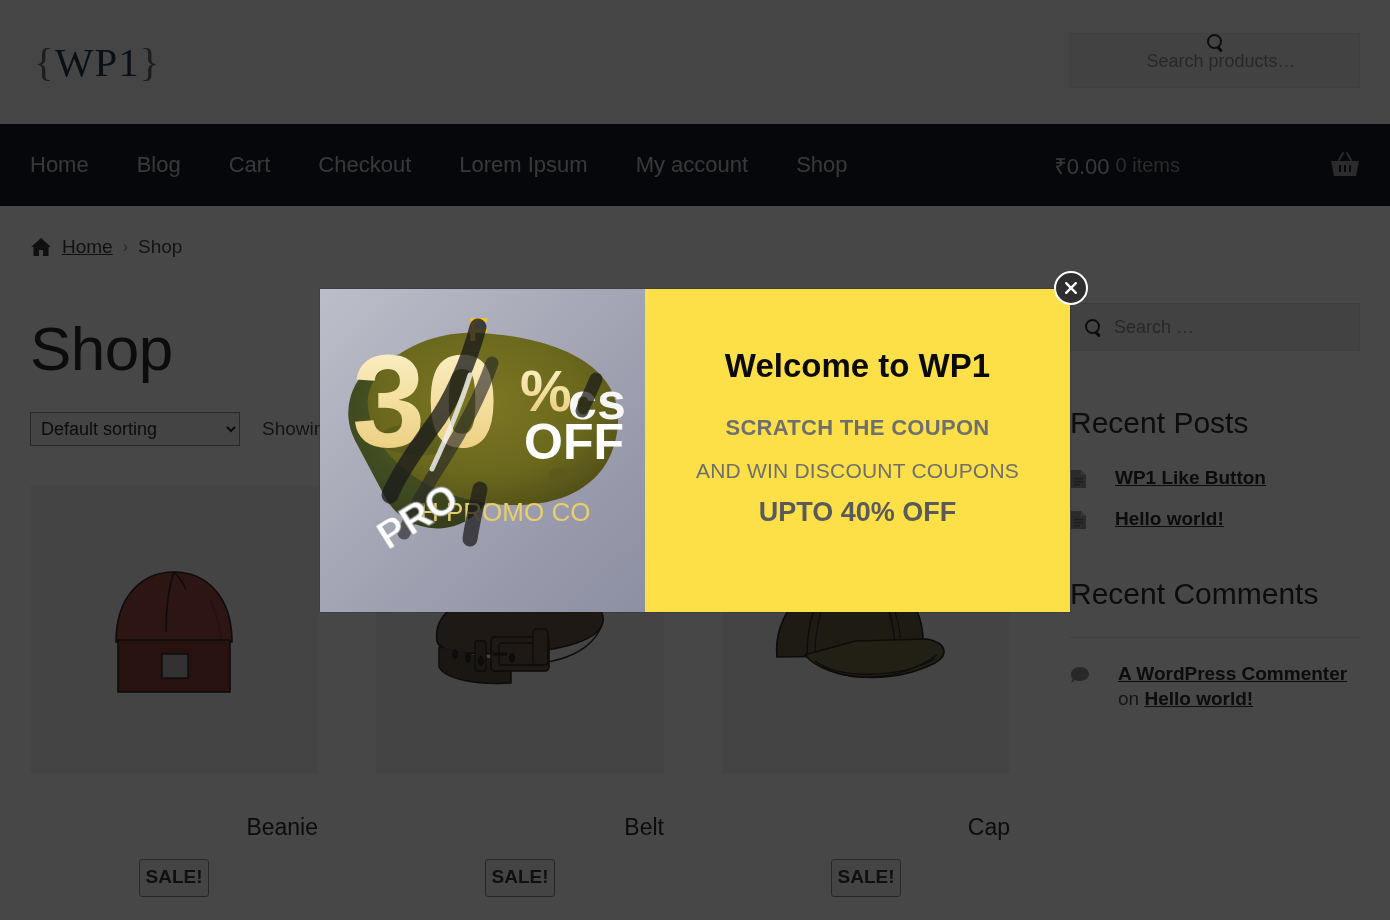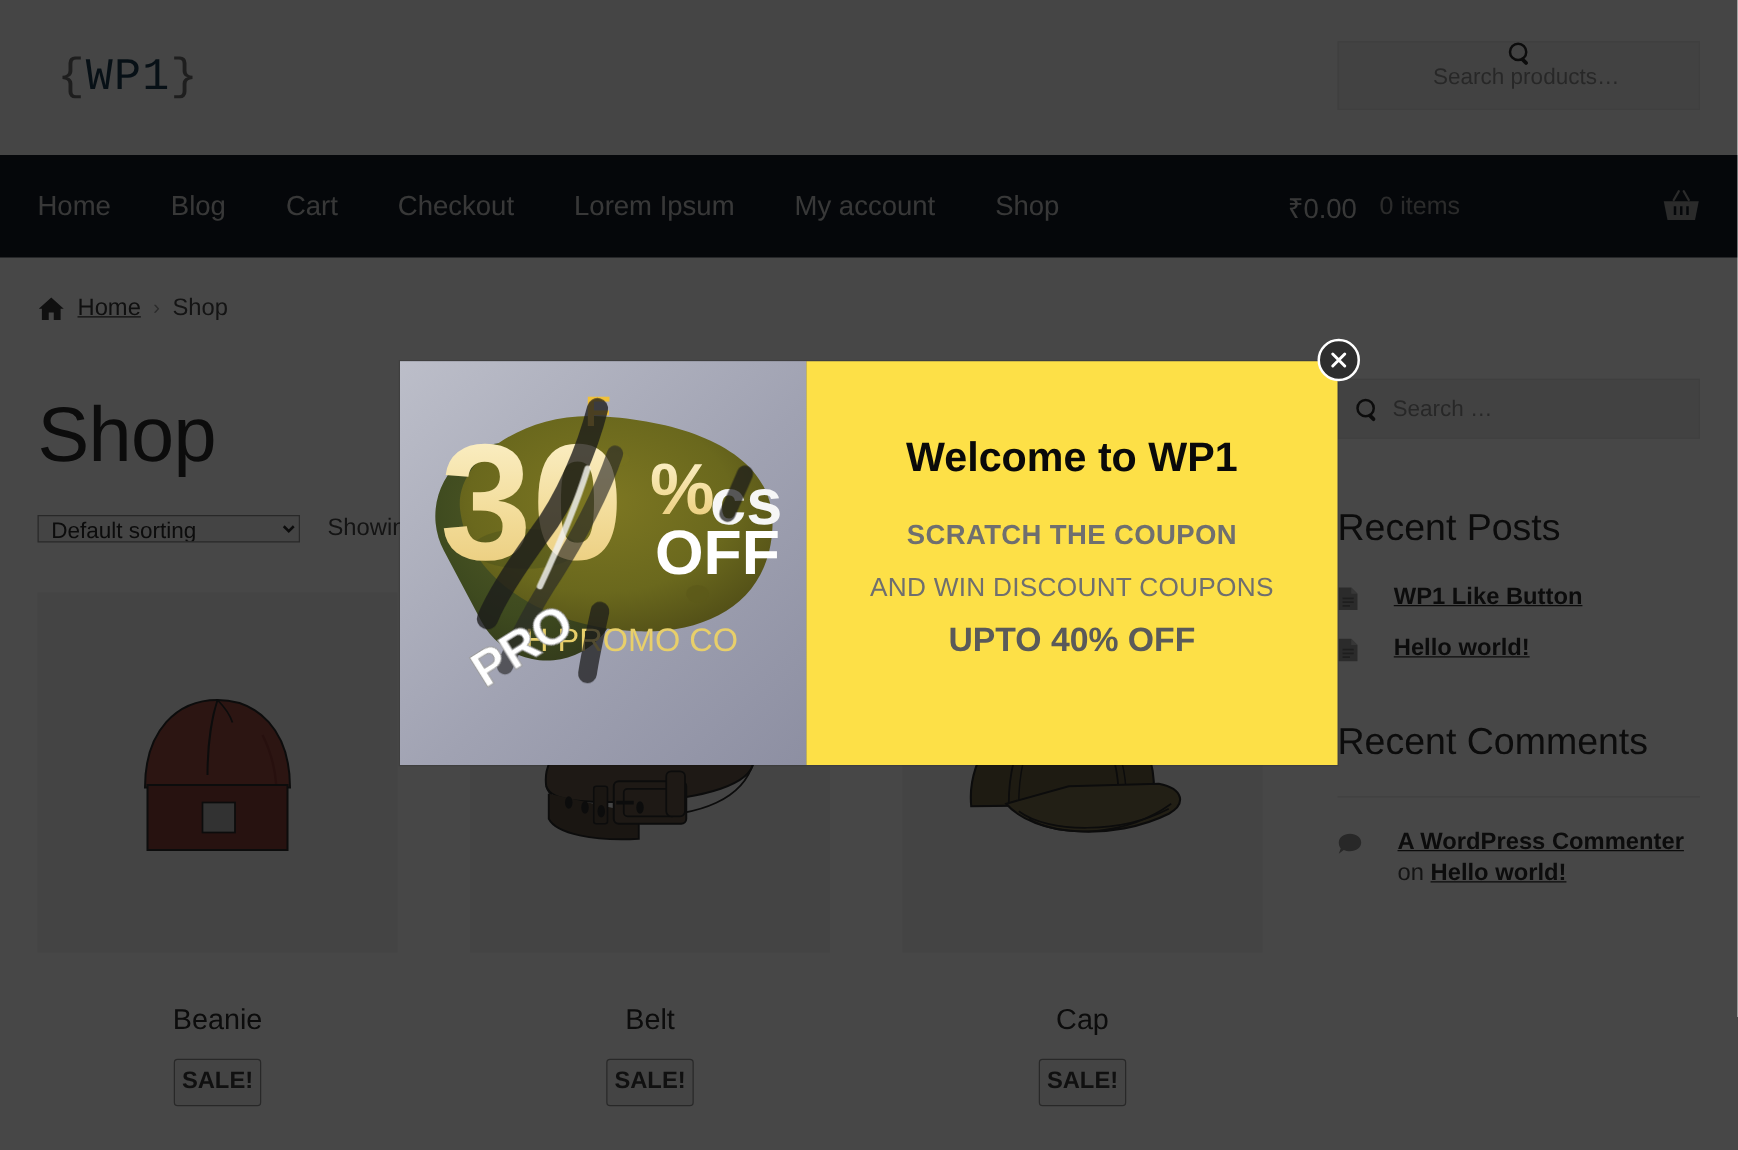--- a/index.html
+++ b/index.html
@@ -25,27 +25,27 @@
   
   .site-header {
     height: 124px;
     background: #f7f7f7;
     display: flex;
     align-items: center;
     padding: 0 30px;
     position: relative;
   }
   .logo {
-    font-family: Liberation Mono, monospace;
-    font-size: 36px;
+    font-family: Liberation Serif, serif;
+    font-size: 41px;
     letter-spacing: 1px;
     color: #1a3a4f;
     font-weight: 400;
     line-height: 1;
-    margin-left: 16px;
+    margin-left: 4px;
     user-select: none;
   }
   .logo .brace { color: #6d6d6d; font-weight: 300; }
 
   .header-search {
     position: absolute;
     right: 30px;
     top: 33px;
     width: 290px;
     height: 55px;
@@ -111,21 +111,20 @@
     text-decoration: none;
     padding: 0 24px;
     white-space: nowrap;
   }
   .nav-list li:first-child a { padding-left: 0; }
   .cart-area {
     position: absolute;
     right: 30px;
     display: flex;
     align-items: center;
-    gap: 12px;
     color: #c9c9c9;
   }
   .cart-amount { font-size: 22px; color: #c9c9c9; }
   .cart-count  { font-size: 20px; color: #9a9a9a; margin-left: 6px; }
   .basket {
     width: 30px; height: 26px;
     margin-left: 150px;
     position: relative;
   }
 
@@ -164,21 +163,21 @@
   }
 
   .shop-toolbar {
     display: flex;
     align-items: center;
     gap: 22px;
     margin-bottom: 40px;
   }
   .sorting-select {
     width: 210px;
-    height: 22px;
+    height: 34px;
     border: 1px solid #8f8f8f;
     background: #f2f2f2;
     font-size: 18px;
     color: #2b2b2b;
     padding: 0 6px;
     font-family: "Liberation Sans", sans-serif;
   }
   .result-count {
     font-size: 19px;
     color: #4a4a4a;
@@ -193,21 +192,21 @@
   .product-thumb {
     width: 288px;
     height: 288px;
     background: #f2f2f2;
     display: flex;
     align-items: center;
     justify-content: center;
     position: relative;
   }
   .product-title {
-    text-align: center;
+    text-align: right;
     font-size: 23px;
     color: #2b2b2b;
     margin: 40px 0 18px 0;
     font-weight: 400;
   }
   .sale-badge {
     display: block;
     width: 70px;
     margin: 0 auto;
     border: 1px solid #8f8f8f;

